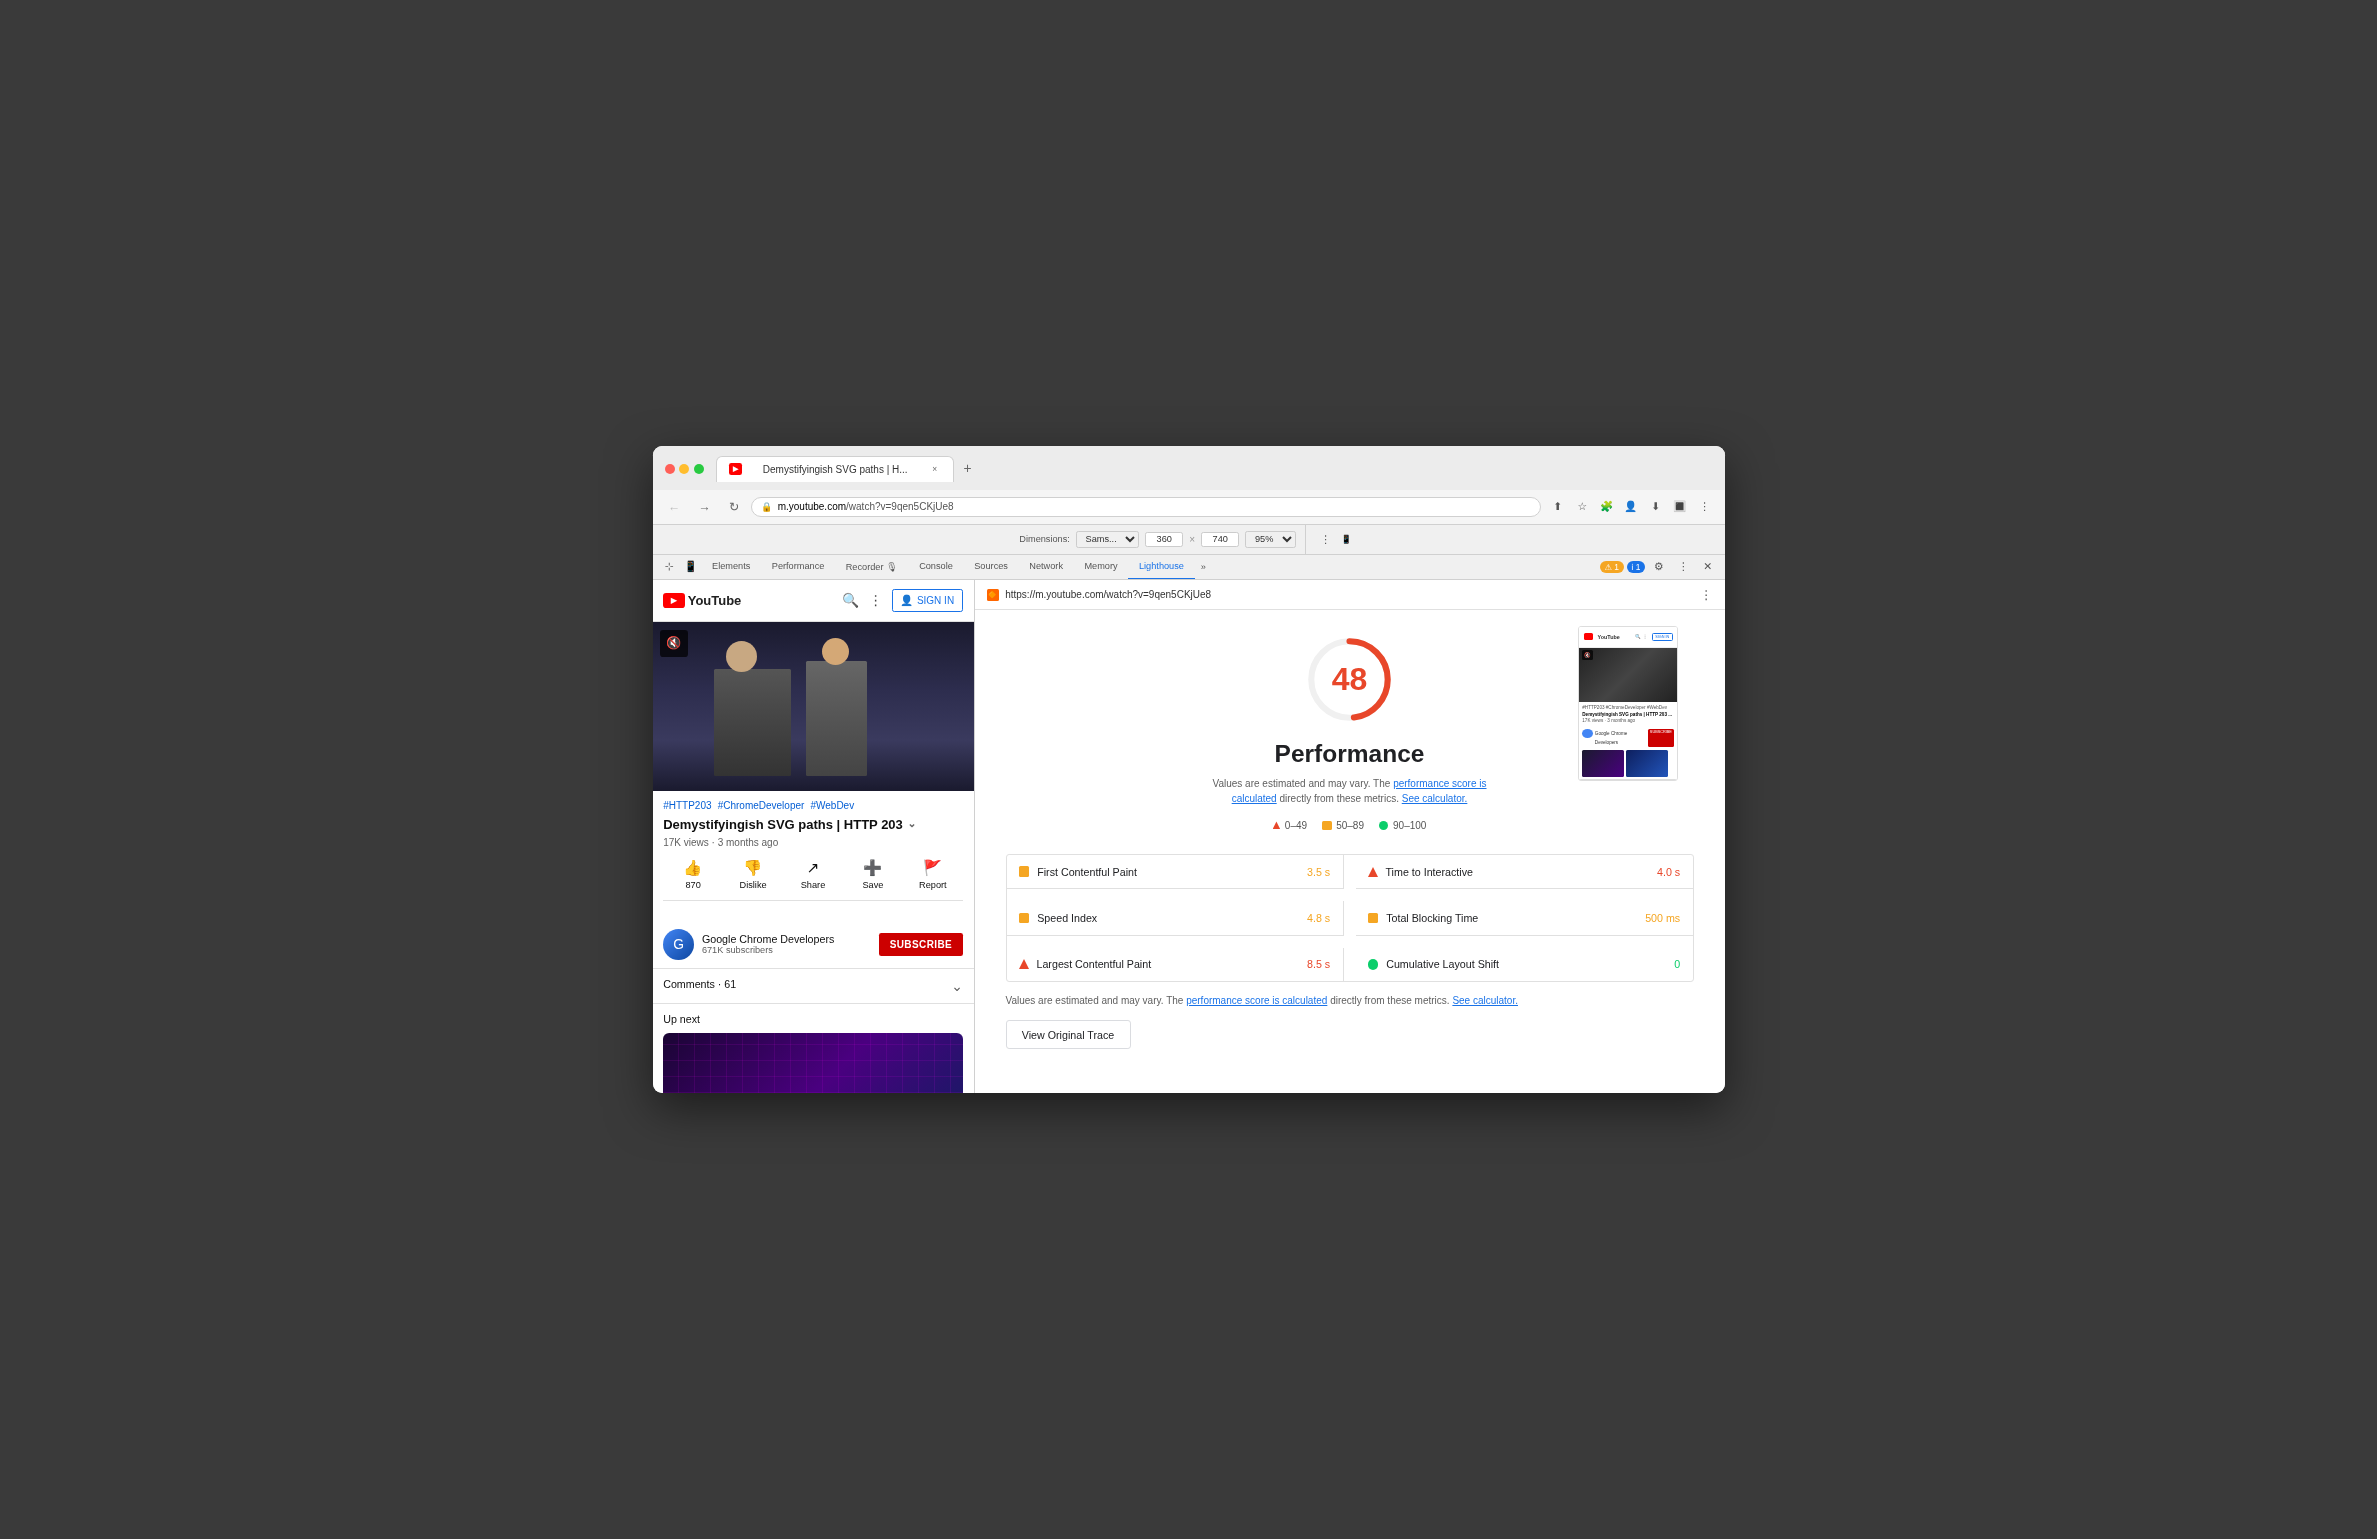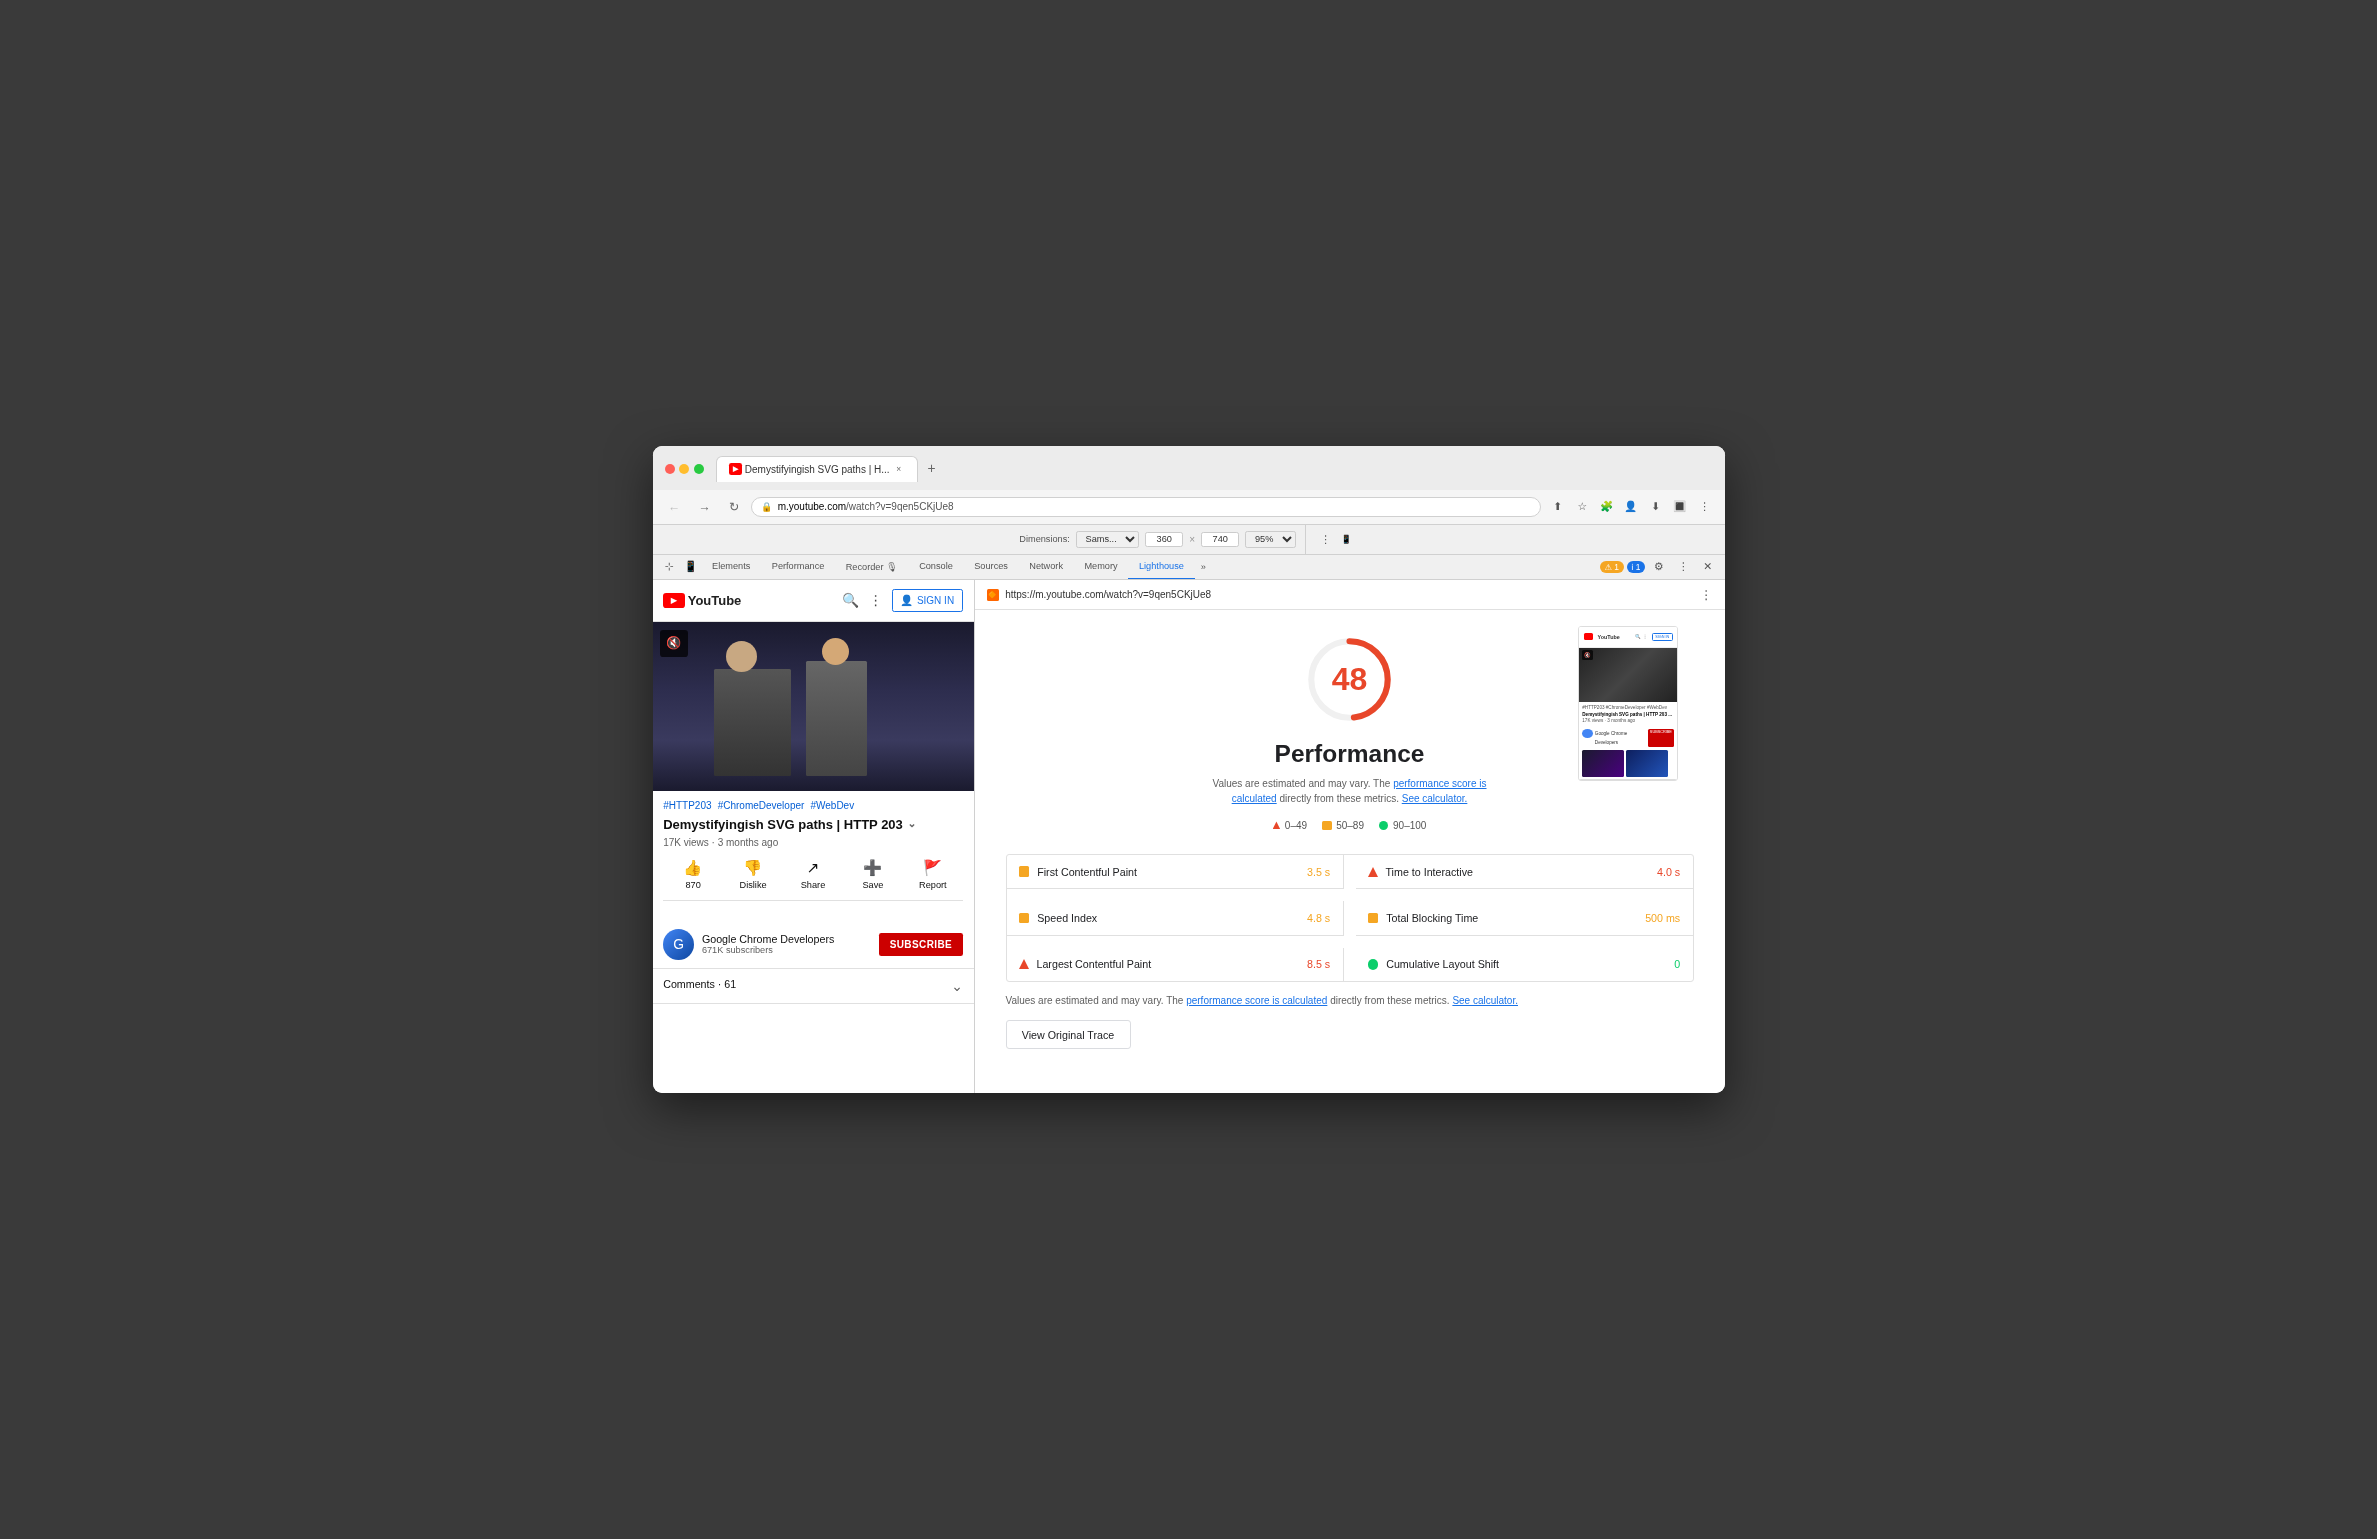--- a/index.html
+++ b/index.html
@@ -46,21 +46,21 @@
     .tl-yellow { background: #ffbd2e; }
     .tl-green { background: #28ca41; }
     .tab-bar {
       display: flex;
       align-items: center;
       gap: 0;
     }
     .tab {
       display: flex;
       align-items: center;
-      gap: 3px;
+      gap: 21px;
       padding: 6.1px 12.3px;
       background: #ffffff;
       border-radius: 6.1px 6.1px 0 0;
       font-size: 10px;
       color: #333;
       border: 0.8px solid #d0d0d0;
       border-bottom: none;
     }
     .tab-favicon {
       width: 12.3px;
@@ -908,20 +908,28 @@
           <div class="channel-subs">671K subscribers</div>
         </div>
         <button class="subscribe-btn">SUBSCRIBE</button>
       </div>
 
       <div class="comments-row">
         <span class="comments-label">Comments · 61</span>
         <span style="color:#555;font-size:13.8px">⌄</span>
       </div>
 
+      <div class="up-next">
+        <div class="up-next-label">Up next</div>
+        <div class="next-video-thumb">
+
+          <div style="position:absolute;inset:0;background:repeating-linear-gradient(0deg,transparent,transparent 15.3px,rgba(255,0,255,0.1) 15.3px,rgba(255,0,255,0.1) 16px),repeating-linear-gradient(90deg,transparent,transparent 15.3px,rgba(255,0,255,0.1) 15.3px,rgba(255,0,255,0.1) 16px);"></div>
+
+        </div>
+      </div>
     </div>
 
     <div class="lighthouse-panel">
 
       <div class="lh-toolbar">
         <div class="lh-favicon">🔶</div>
         <span class="lh-url">https://m.youtube.com/watch?v=9qen5CKjUe8</span>
         <span class="lh-more">⋮</span>
       </div>
 

